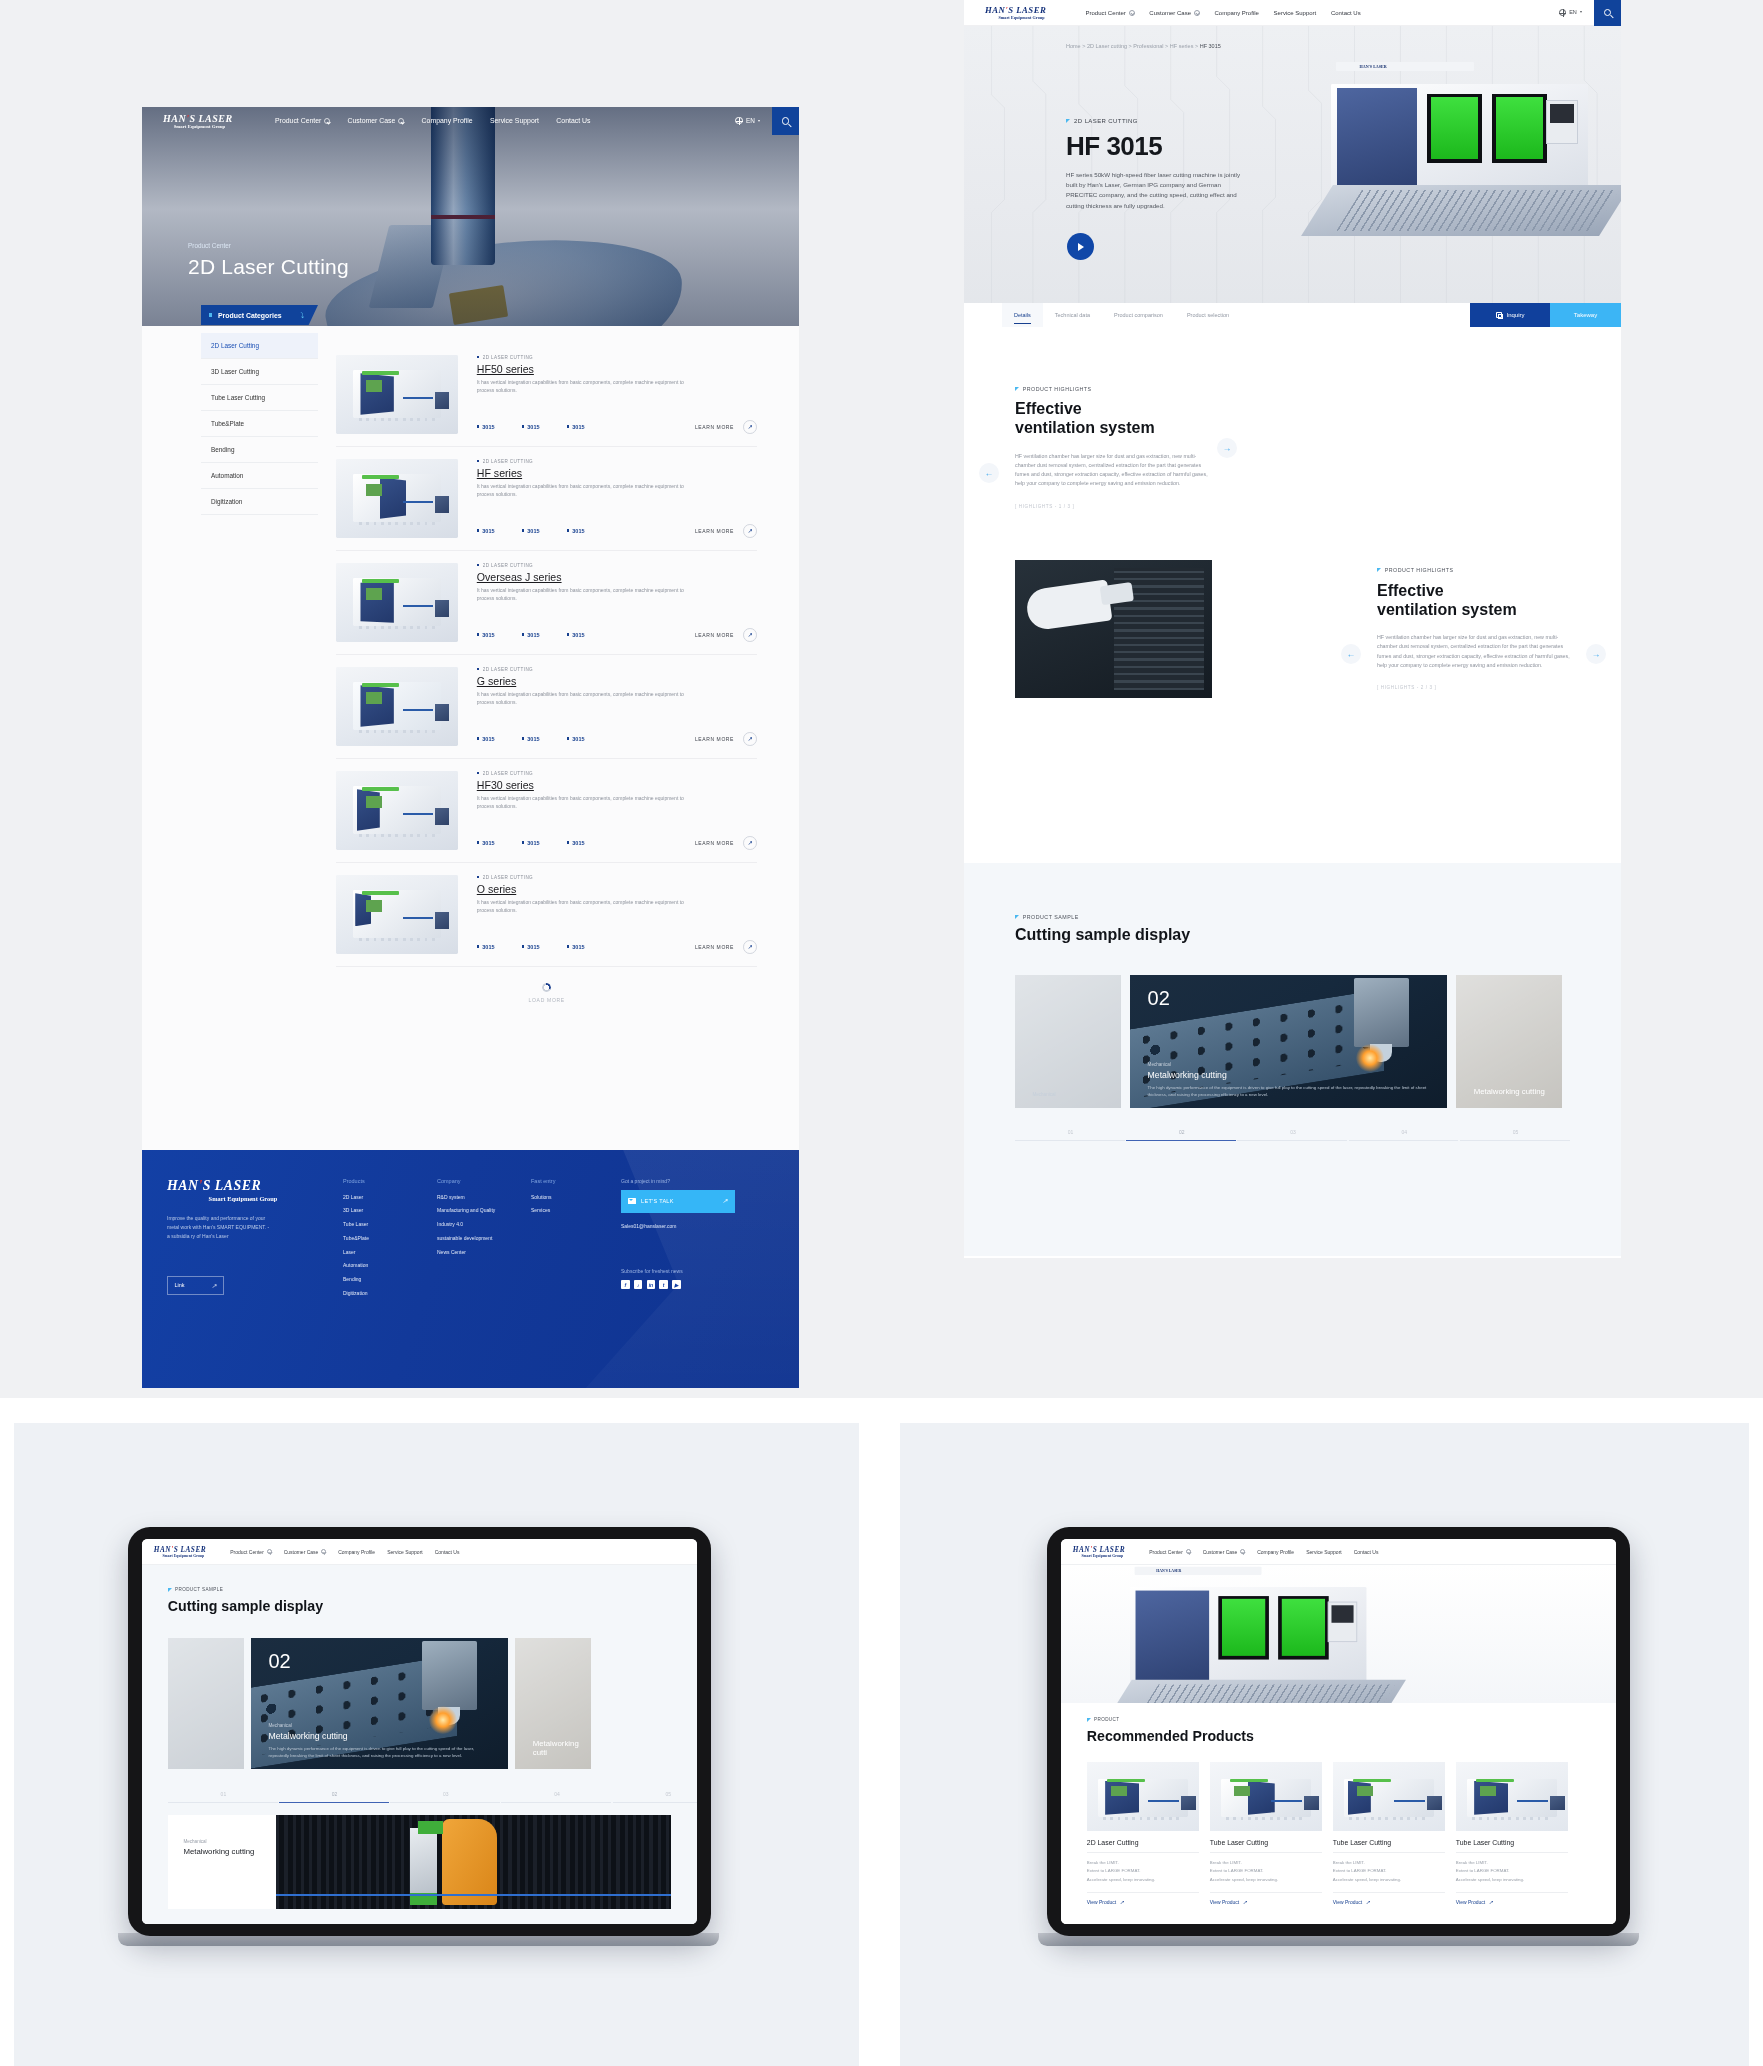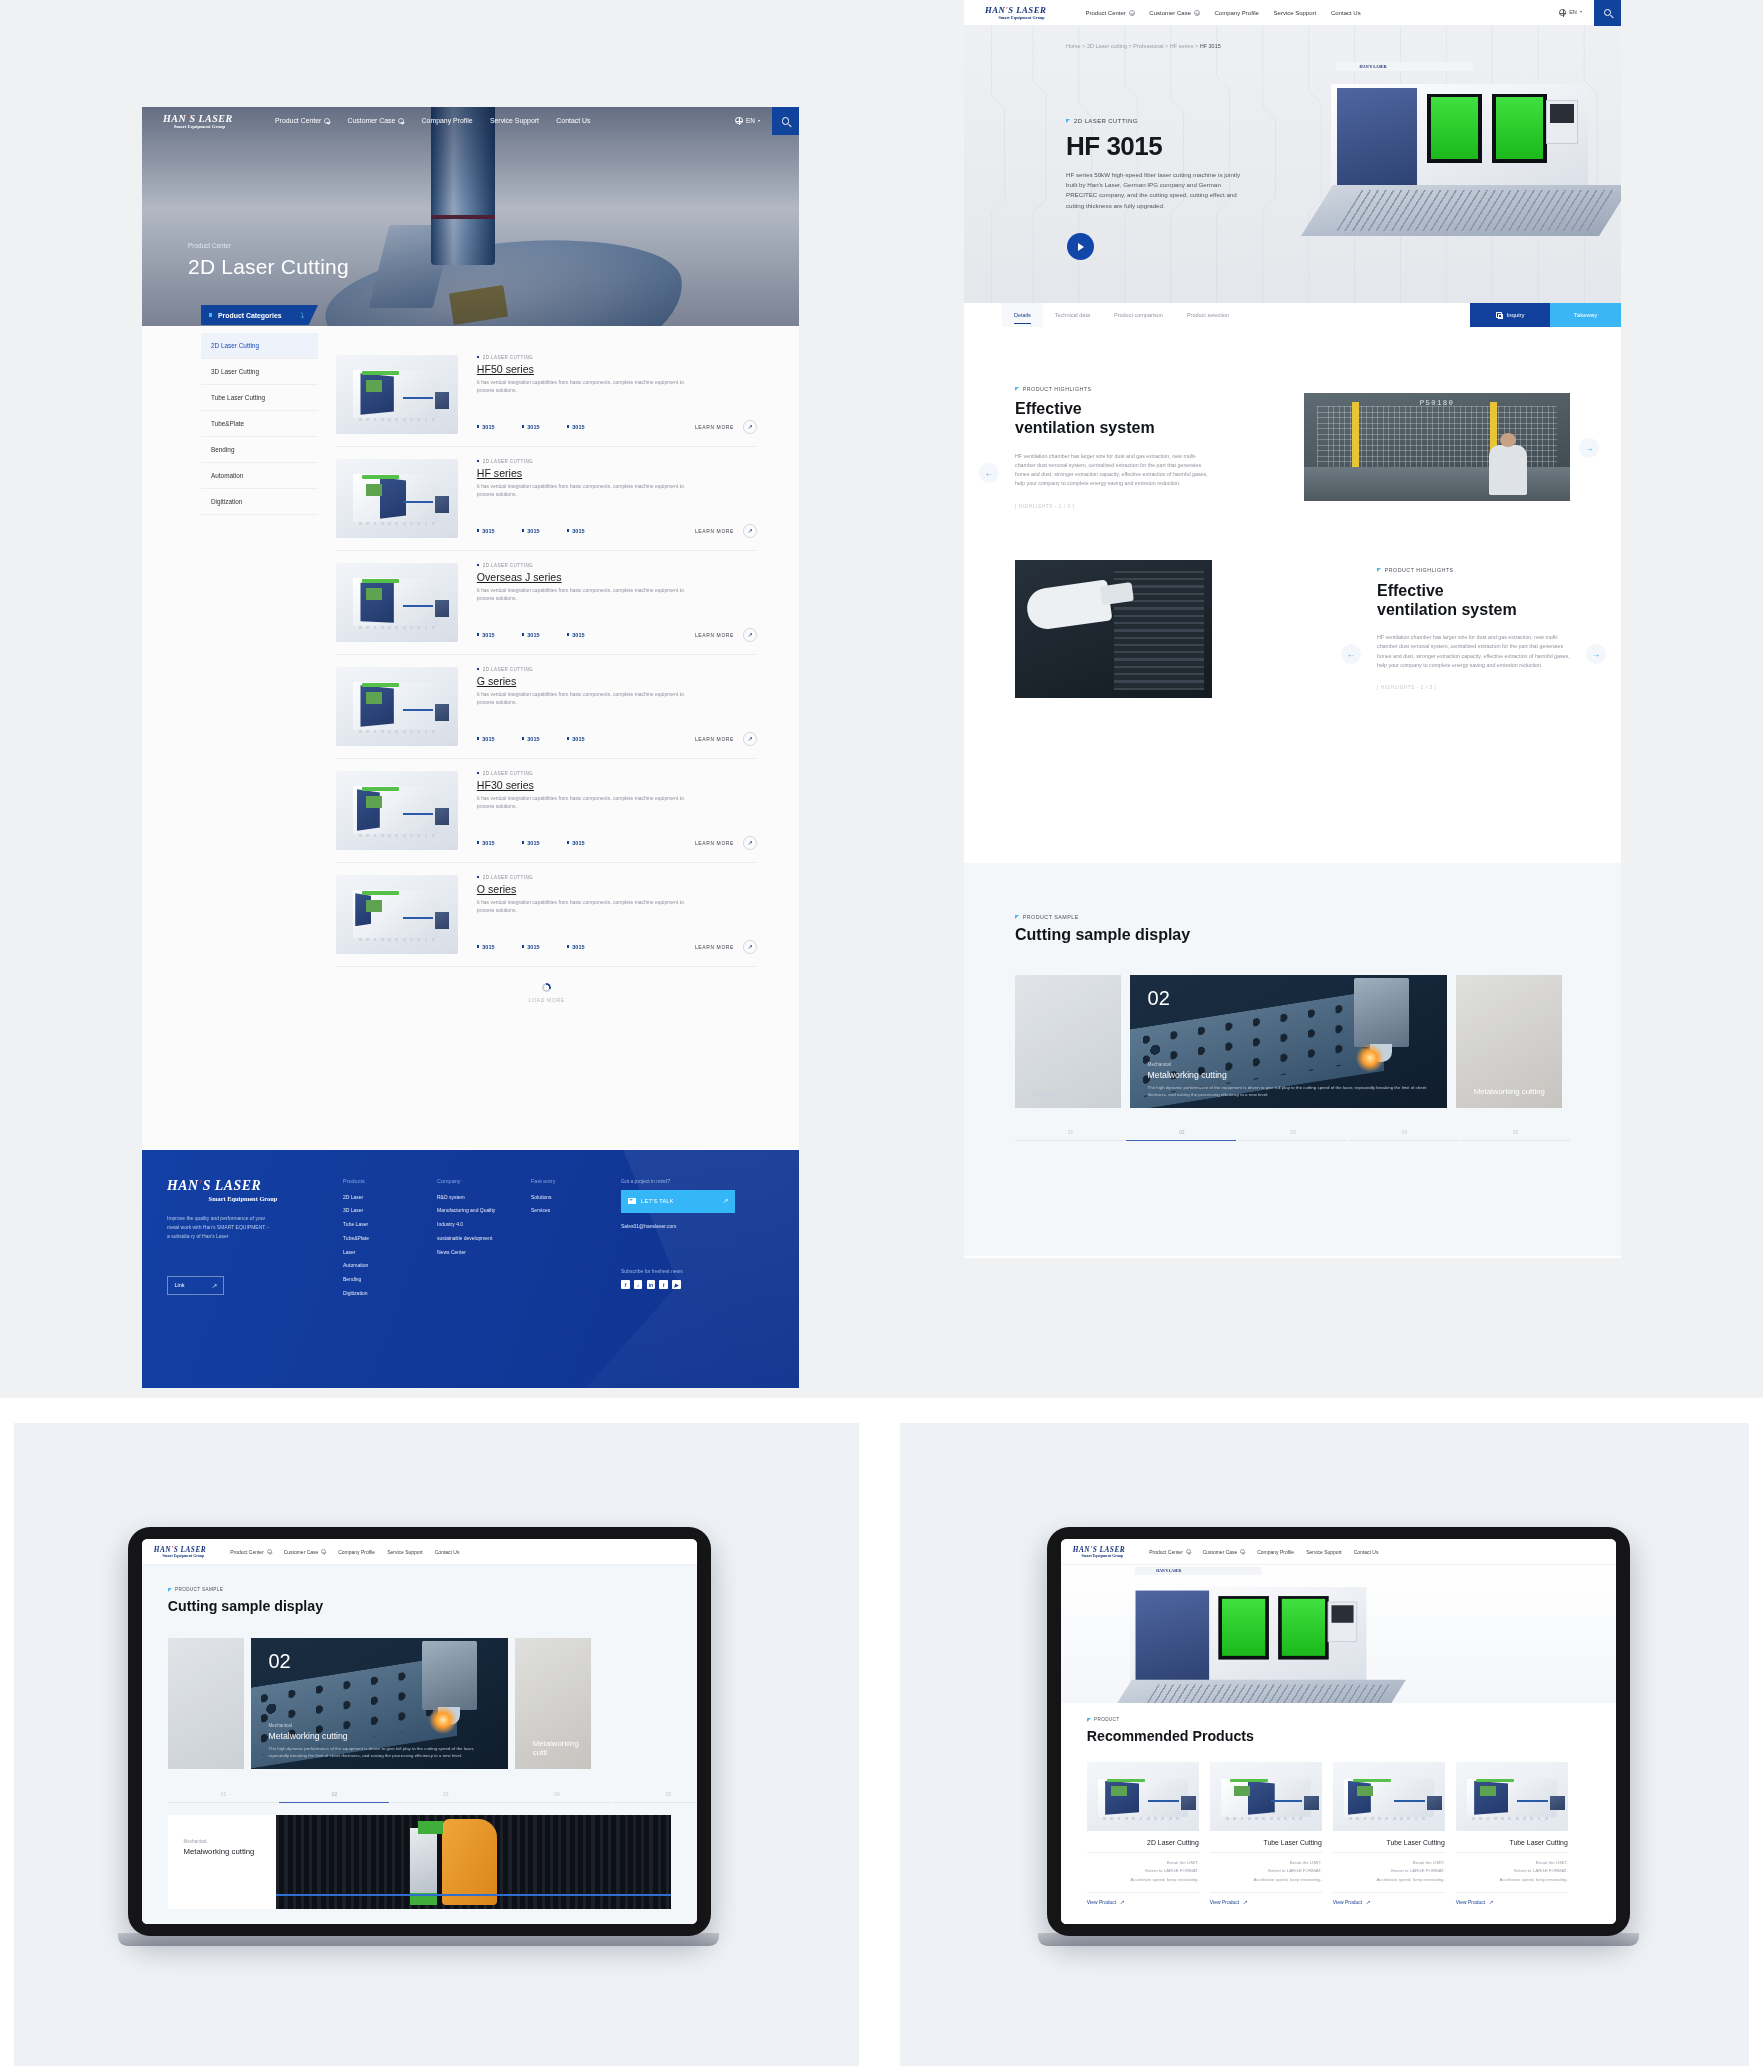--- a/index.html
+++ b/index.html
@@ -292,21 +292,21 @@
   .tl-strip .txt .s-name{color:#1b1e24;font-size:7.8px;}
   .tl-strip .img { flex:1; background:linear-gradient(160deg,#1d232c 0%,#11161d 100%); position:relative; overflow:hidden; }
   .tl-strip .img .bars { position:absolute; inset:0; background:repeating-linear-gradient(90deg,#1b2029 0 3.2px,#0d1117 3.2px 8.3px); }
   .tl-strip .img .gold { position:absolute; left:42%; top:4%; width:55px; height:92%; background:linear-gradient(120deg,#f0a63a,#d98518); border-radius:7.3px 18.4px 3.7px 3.7px; }
   .tl-strip .img .silver { position:absolute; left:34%; top:14%; width:27px; height:72%; background:linear-gradient(160deg,#e9edf1,#b7bfc8); }
   .tl-strip .img .grn { position:absolute; left:36%; top:6%; width:25px; height:13px; background:#3fae3a; }
   .tl-strip .img .grn2 { position:absolute; left:34%; bottom:4%; width:27px; height:12px; background:#3fae3a; }
   .tl-strip .img .blue { position:absolute; left:0; bottom:14%; width:100%; height:2.3px; background:#2f6fd0; }
 
   
-  .tr-body { position:absolute; left:0; top:26px; right:0; bottom:0; background:#fff;text-align:right; }
+  .tr-body { position:absolute; left:0; top:26px; right:0; bottom:0; background:#fff; }
   .tr-hero { position:absolute; left:0; top:0; right:0; height:138px; background:linear-gradient(180deg,#ffffff,#f4f6f9); overflow:hidden; }
   .tr-hero .d-machine { left:69px; top:9.2px; transform:scale(.92); transform-origin:left top; }
   .tr-kicker { position:absolute; left:26px; top:152px; display:flex; align-items:center; gap:3.2px; font-size:4.6px; letter-spacing:0.4px; color:#4c515a; }
   .tr-title { position:absolute; left:26px; top:163px; font-size:14.2px; font-weight:bold; color:#111419; }
   .rp-grid { position:absolute; left:26px; top:197px; right:4.6px; display:flex; gap:11px; }
   .rp-card { width:112px; }
   .rp-img { width:100%; height:69px; background:linear-gradient(160deg,#f4f6f9,#e2e7ee); position:relative; overflow:hidden; }
   .rp-img .mach { left:10%; top:24%; width:80%; height:56%; }
   .rp-name { margin-top:7.8px; font-size:6.9px; color:#1a1d23; }
   .rp-line { margin-top:6.4px; height:0.5px; background:#eceef1; }
@@ -792,28 +792,20 @@
         <div class="hl-text">
           <div class="nav-circ nav-left">←</div>
           <div class="hl-kicker">
               <i class="tri"></i>
               <span>PRODUCT HIGHLIGHTS</span>
             </div>
           <div class="hl-title"><span>Effective</span><br><span>ventilation system</span></div>
           <div class="hl-body">HF ventilation chamber has larger size for dust and gas extraction, new multi-chamber dust removal system, centralized extraction for the part that generates fumes and dust, stronger extraction capacity, effective extraction of harmful gases, help your company to complete energy saving and emission reduction.</div>
           <div class="hl-count">[ HIGHLIGHTS - 1 / 3 ]</div>
         </div>
-        <div class="hl-img">
-          <div class="fence"></div>
-            <div class="post p1"></div>
-            <div class="post p2"></div>
-          <div class="floor"></div>
-            <div class="person"></div>
-          <div class="label">P50180</div>
-        </div>
         <div style="position:relative;">
             <div class="nav-circ" style="position:absolute;right:-29px;top:-9.2px;">→</div>
           </div>
       </div>
 
       <div class="hl-row r2">
         <div class="hl-img">
           <div class="rackline"></div>
             <div class="hand"></div>
         </div>

